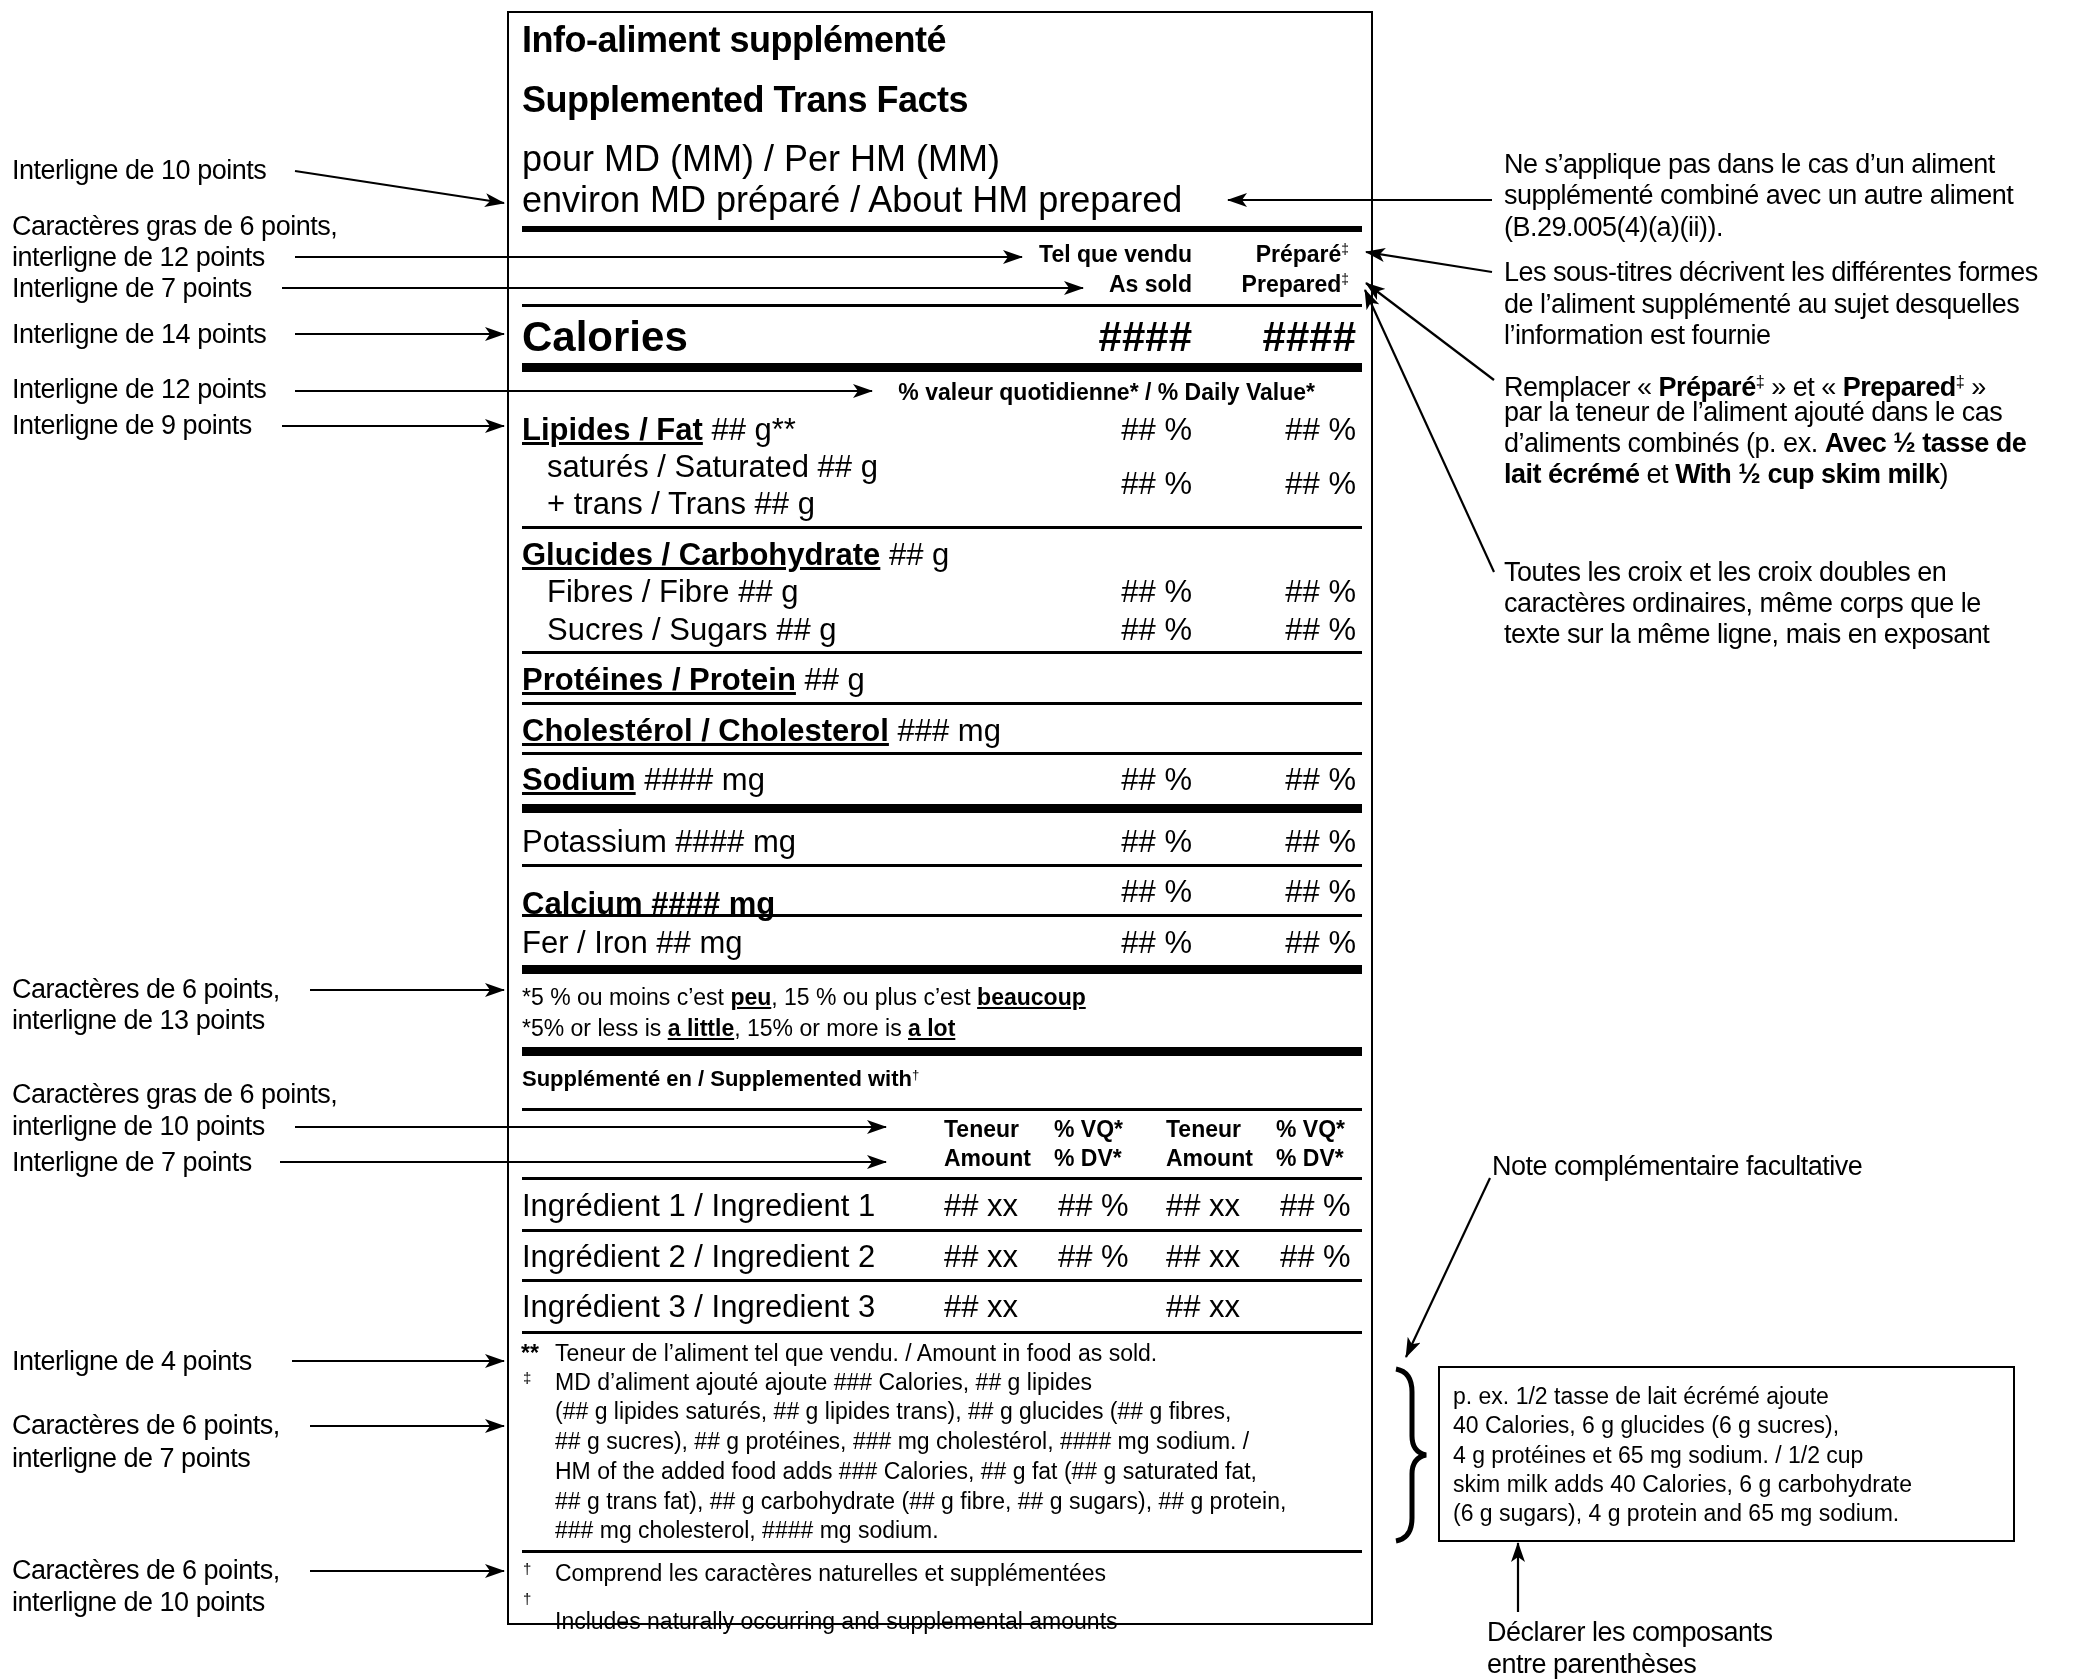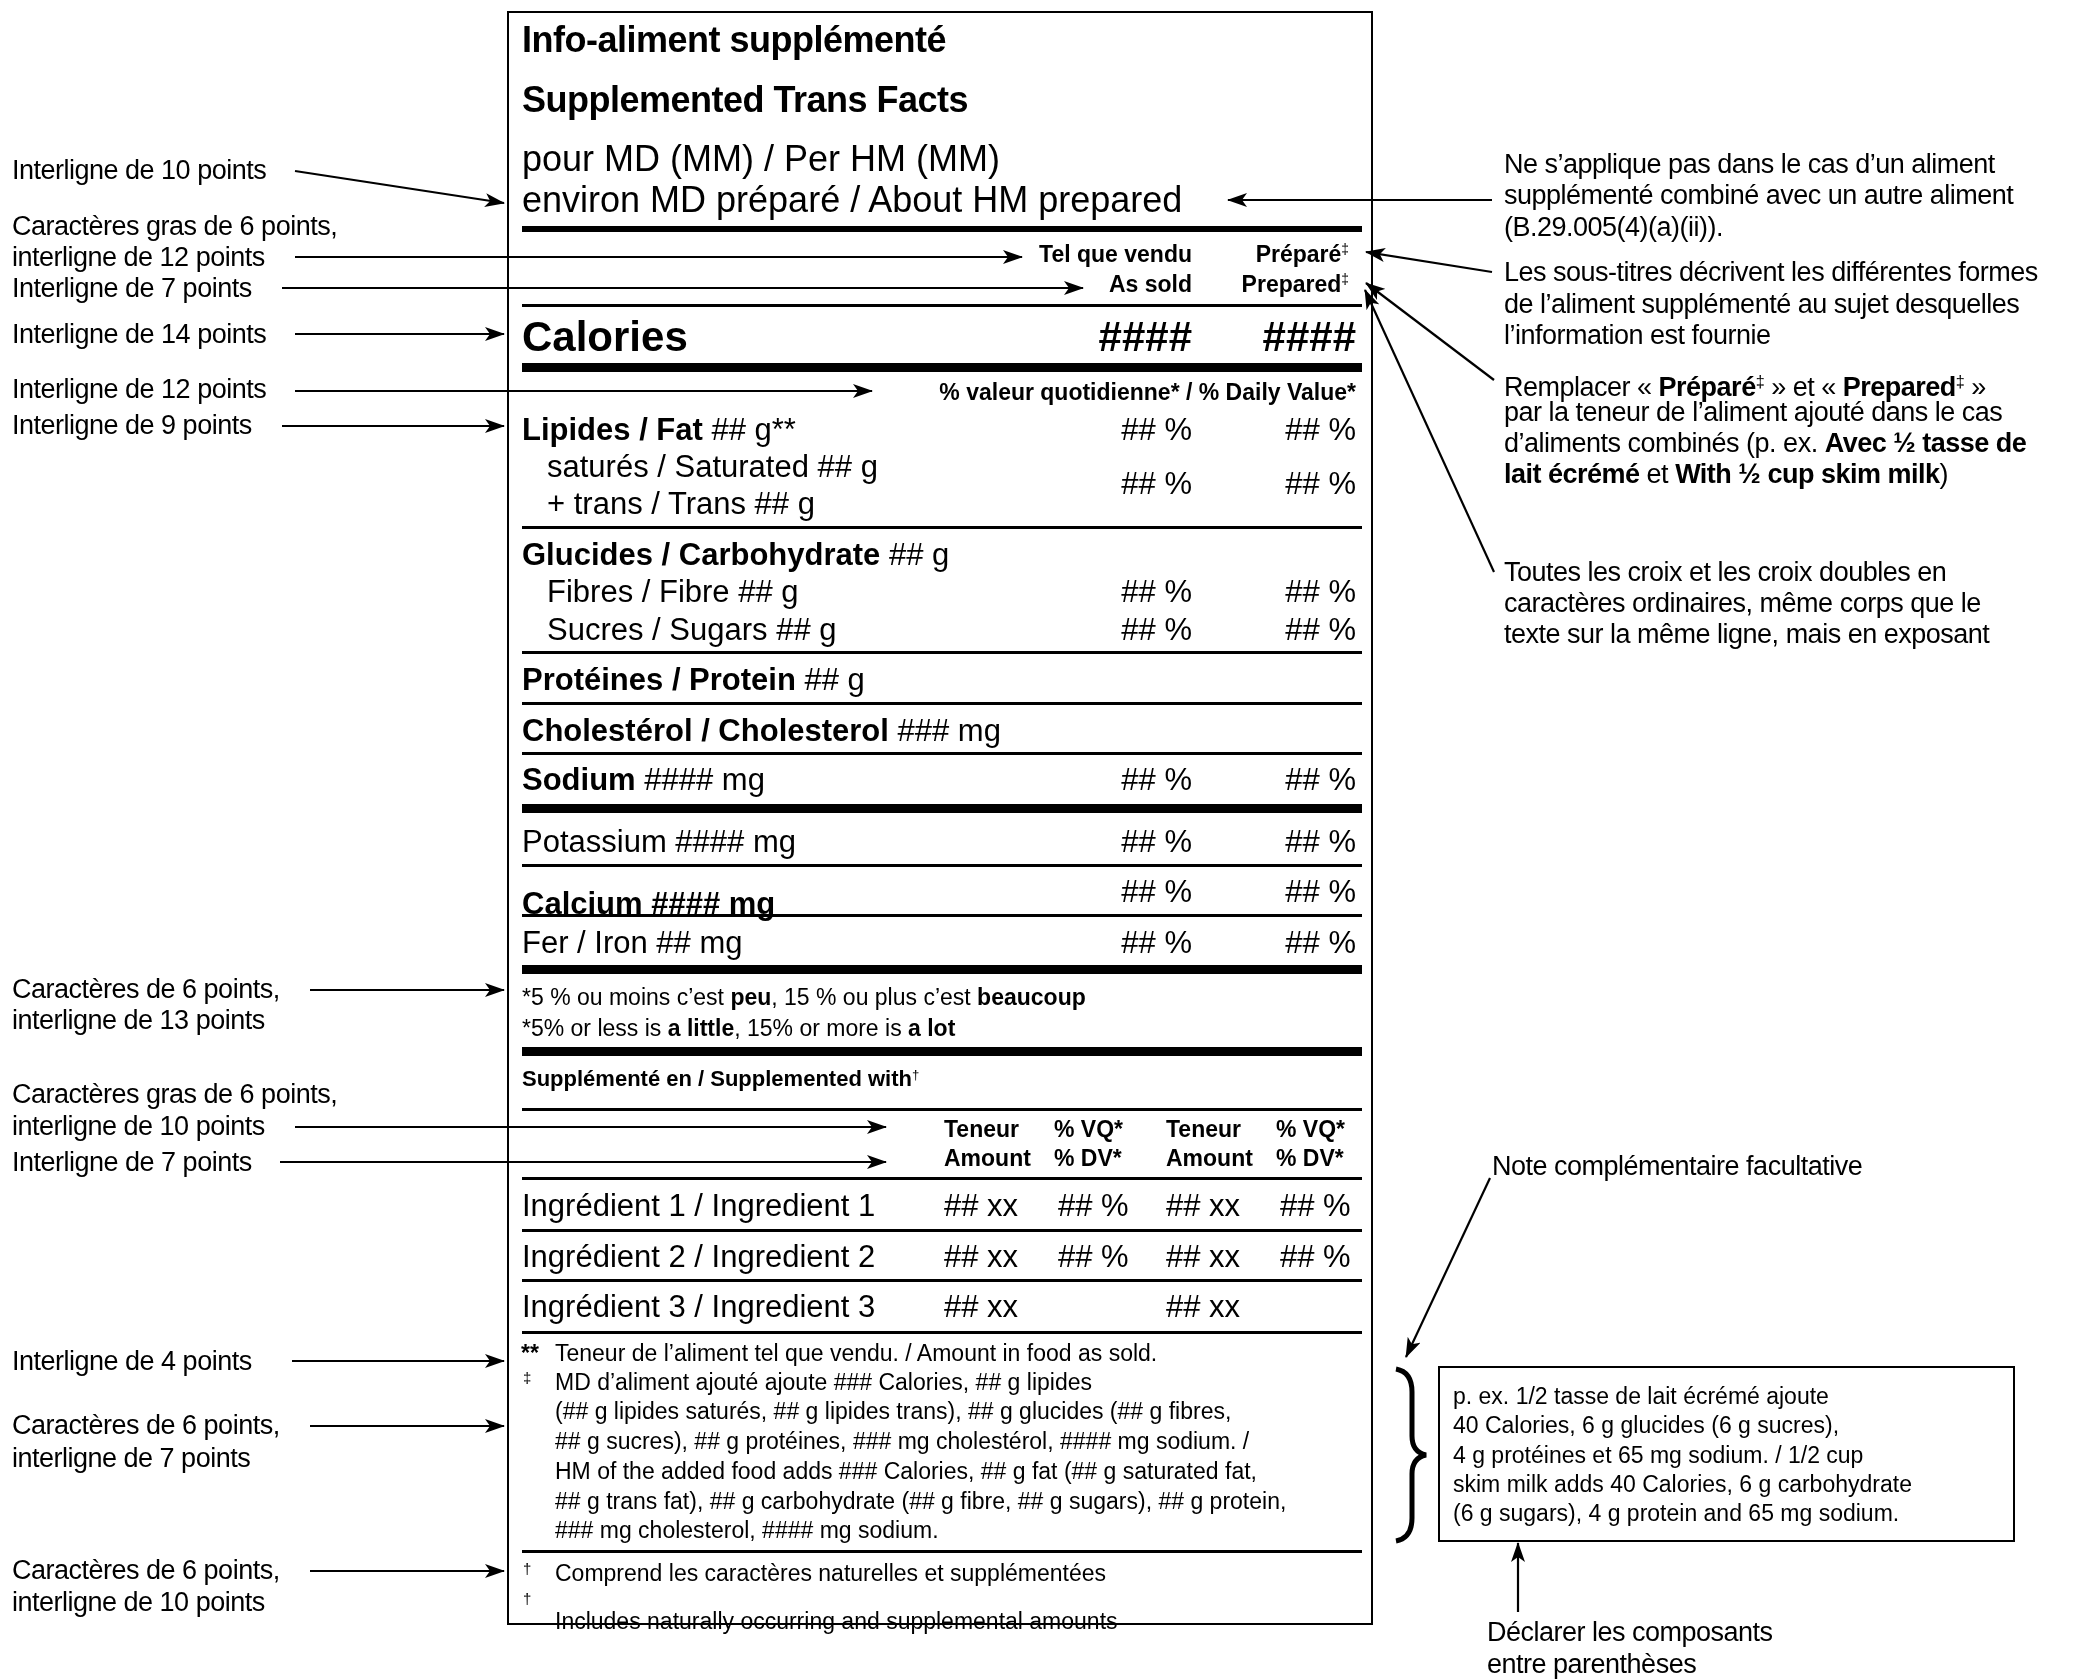--- a/index.html
+++ b/index.html
@@ -9,21 +9,21 @@
   .box { position:absolute; left:507px; top:11px; width:866px; height:1614px; border:2.5px solid #000; box-sizing:border-box; }
   .rule { position:absolute; left:522px; width:840px; background:#000; }
   .r-thin { height:3px; }
   .r-thick { height:9px; }
   .t { position:absolute; white-space:nowrap; line-height:1; }
   .title { font-weight:bold; font-size:36px; left:522px; letter-spacing:-0.5px; }
   .serv { font-size:36px; left:522px; }
   .hdr { font-weight:bold; font-size:23px; }
   .cal { font-weight:bold; font-size:42px; }
   .nut { font-size:31px; }
-  .b { font-weight:bold; }
+  .b { font-weight:bold;text-decoration:underline; }
   .r1 { text-align:right; }
   .fn { font-size:23px; }
   .note-box { position:absolute; left:1438px; top:1366px; width:577px; height:176px; border:2px solid #000; box-sizing:border-box; }
   svg.overlay { position:absolute; left:0; top:0; }
   .sup { font-size:0.6em; vertical-align:0.55em; font-weight:normal; }
 </style>
 </head>
 <body>
 
 <div class="box"></div>
@@ -41,21 +41,21 @@
 <div class="t hdr r1" style="top:273px; right:736px;"><span>Prepared</span><span class="sup">‡</span></div>
 
 <div class="rule r-thin" style="top:304px;"></div>
 
 <div class="t cal" style="top:316px; left:522px;">Calories</div>
 <div class="t cal r1" style="top:316px; right:893px;">####</div>
 <div class="t cal r1" style="top:316px; right:729px;">####</div>
 
 <div class="rule r-thick" style="top:363px;"></div>
 
-<div class="t hdr r1" style="top:381px; right:729px;">% valeur quotidienne* / % Daily Value*</div>
+<div class="t hdr r1" style="top:381px; right:770px;">% valeur quotidienne* / % Daily Value*</div>
 
 <div class="t nut" style="top:414px; left:522px;"><span class="b">Lipides / Fat</span><span> ## g**</span></div>
 <div class="t nut r1" style="top:414px; right:893px;">## %</div>
 <div class="t nut r1" style="top:414px; right:729px;">## %</div>
 
 <div class="t nut" style="top:451px; left:547px;">saturés / Saturated ## g</div>
 <div class="t nut" style="top:488px; left:547px;">+ trans / Trans ## g</div>
 <div class="t nut r1" style="top:468px; right:893px;">## %</div>
 <div class="t nut r1" style="top:468px; right:729px;">## %</div>
 

